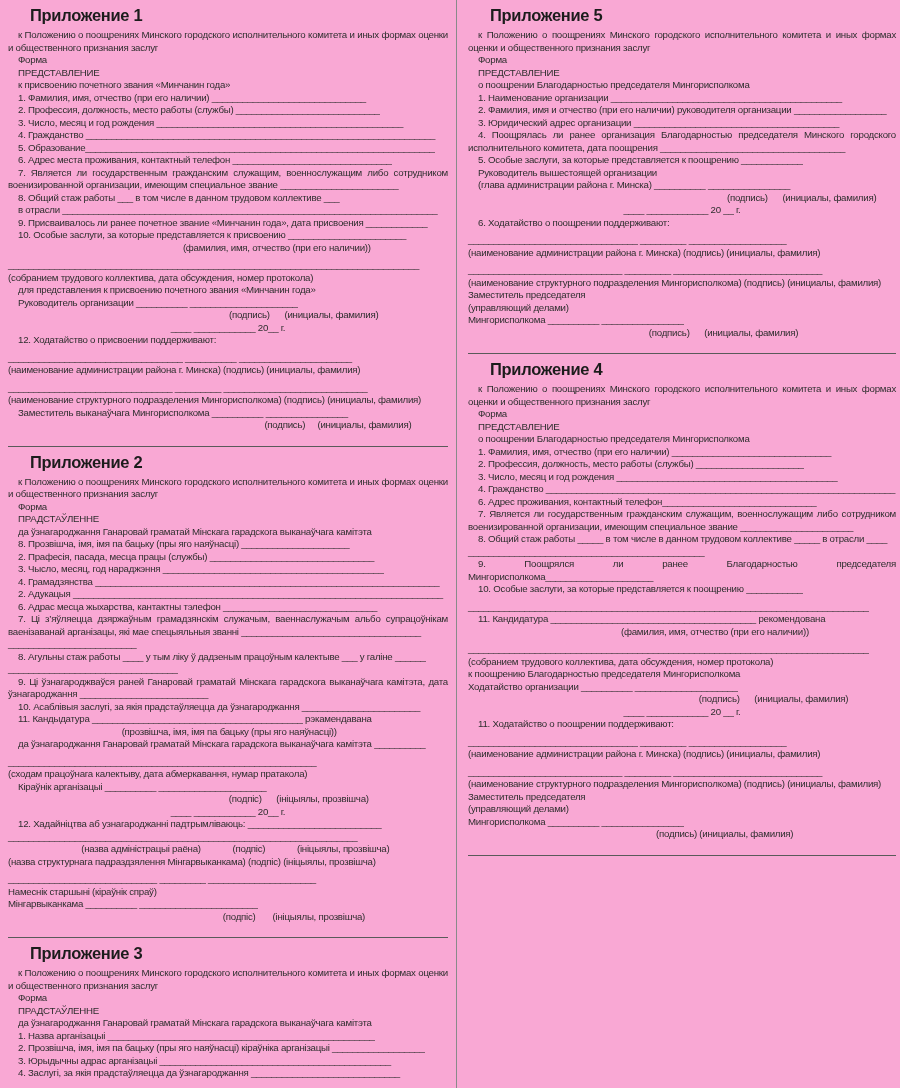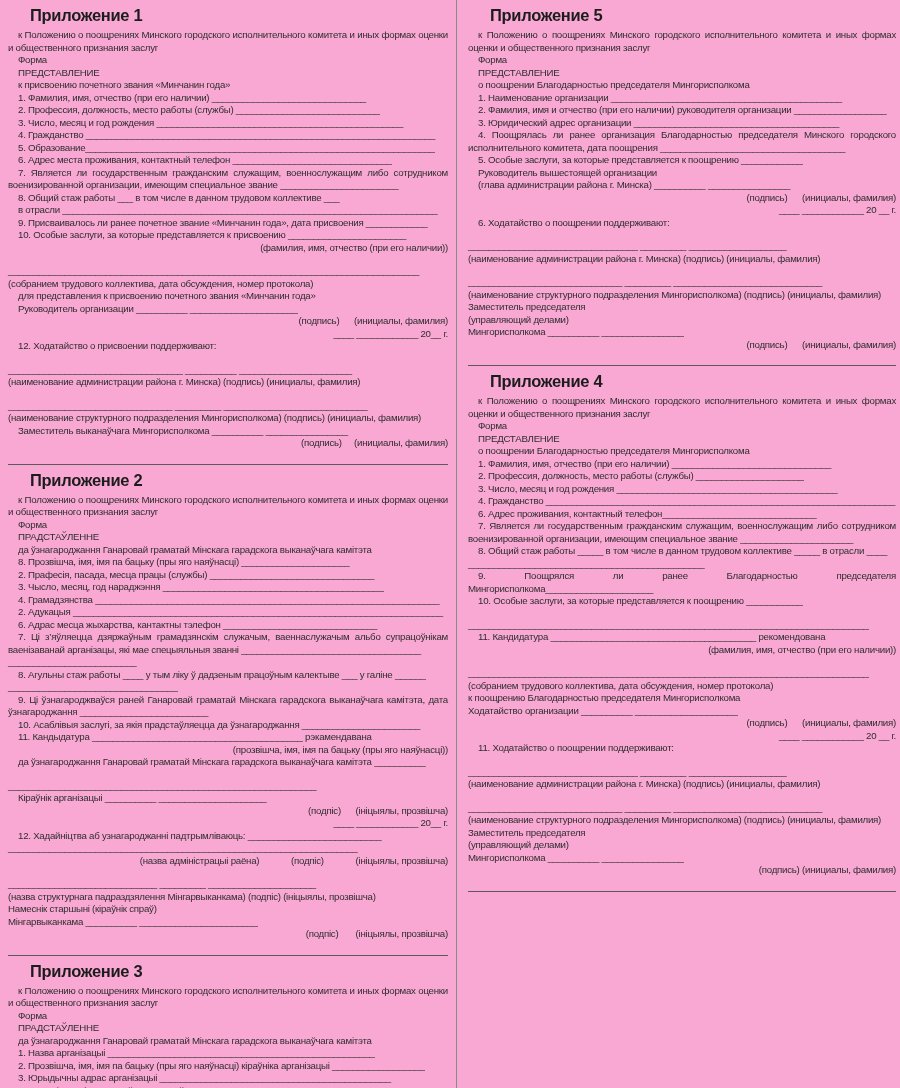--- a/index.html
+++ b/index.html
@@ -17,22 +17,22 @@
   .app-title{
     font-size:16.5px;font-weight:bold;color:#1c1c1c;
     letter-spacing:-0.3px;margin:6px 0 4px 22px;
   }
   .ln{
     font-size:9.7px;line-height:12.5px;letter-spacing:-0.25px;
     text-align:justify;overflow-wrap:anywhere;margin:0;
   }
   .ln.p{text-indent:10px;}
   .ln.pf{text-indent:0;}
-  .ln.pre{white-space:pre-wrap;text-align:right;overflow-wrap:normal;}
-  .gap{margin-top:11px;}
+  .ln.pre{white-space:pre-wrap;text-align:center;overflow-wrap:normal;}
+  .gap{margin-top:5px;}
   .sep{border:none;border-top:1px solid #5a5a5a;height:0;margin:14px 0 4px 0;}
 </style>
 </head>
 <body>
 
 <div class="page">
   <div class="col col-left">
       <section>
         <div class="app-title">Приложение 1</div>
         <div class="ln p">к Положению о поощрениях Минского городского исполнительного комитета и иных формах оценки и общественного признания заслуг</div>
@@ -81,28 +81,29 @@
         <div class="ln p">7. Ці з’яўляецца дзяржаўным грамадзянскім служачым, ваеннаслужачым альбо супрацоўнікам ваенізаванай арганізацы, які мае спецыяльныя званні ___________________________________</div>
         <div class="ln pf">_________________________</div>
         <div class="ln p">8. Агульны стаж работы ____ у тым ліку ў дадзеным працоўным калектыве ___ у галіне ______</div>
         <div class="ln pf">_________________________________</div>
         <div class="ln p">9. Ці ўзнагароджваўся раней Ганаровай граматай Мінскага гарадскога выканаўчага камітэта, дата ўзнагароджання _________________________</div>
         <div class="ln p">10. Асаблівыя заслугі, за якія прадстаўляецца да ўзнагароджання _______________________</div>
         <div class="ln p">11. Кандыдатура _________________________________________ рэкамендавана</div>
         <div class="ln pre"> (прозвішча, імя, імя па бацьку (пры яго наяўнасці))</div>
         <div class="ln p">да ўзнагароджання Ганаровай граматай Мінскага гарадскога выканаўчага камітэта __________</div>
         <div class="ln pf gap">____________________________________________________________</div>
+        <div class="ln pf">(сходам працоўнага калектыву, дата абмеркавання, нумар пратакола)</div>
         <div class="ln p">Кіраўнік арганізацыі __________ _____________________</div>
         <div class="ln pre">                                                          (подпіс)      (ініцыялы, прозвішча)</div>
         <div class="ln pre">____ ____________ 20__ г.</div>
         <div class="ln p">12. Хадайніцтва аб узнагароджанні падтрымліваюць: __________________________</div>
         <div class="ln pf">____________________________________________________________________</div>
         <div class="ln pre">      (назва адміністрацыі раёна)             (подпіс)             (ініцыялы, прозвішча)</div>
+        <div class="ln pf">(назва структурнага падраздзялення Мінгарвыканкама) (подпіс) (ініцыялы, прозвішча)</div>
         <div class="ln pf gap">_____________________________ _________ _____________________</div>
-        <div class="ln pf">(назва структурнага падраздзялення Мінгарвыканкама) (подпіс) (ініцыялы, прозвішча)</div>
         <div class="ln pf">Намеснік старшыні (кіраўнік спраў)</div>
         <div class="ln pf">Мінгарвыканкама __________ _______________________</div>
         <div class="ln pre">                                                      (подпіс)       (ініцыялы, прозвішча)</div>
         <div class="sep"></div>
       </section>
       <section>
         <div class="app-title">Приложение 3</div>
         <div class="ln p">к Положению о поощрениях Минского городского исполнительного комитета и иных формах оценки и общественного признания заслуг</div>
         <div class="ln p">Форма</div>
         <div class="ln p">ПРАДСТАЎЛЕННЕ</div>

